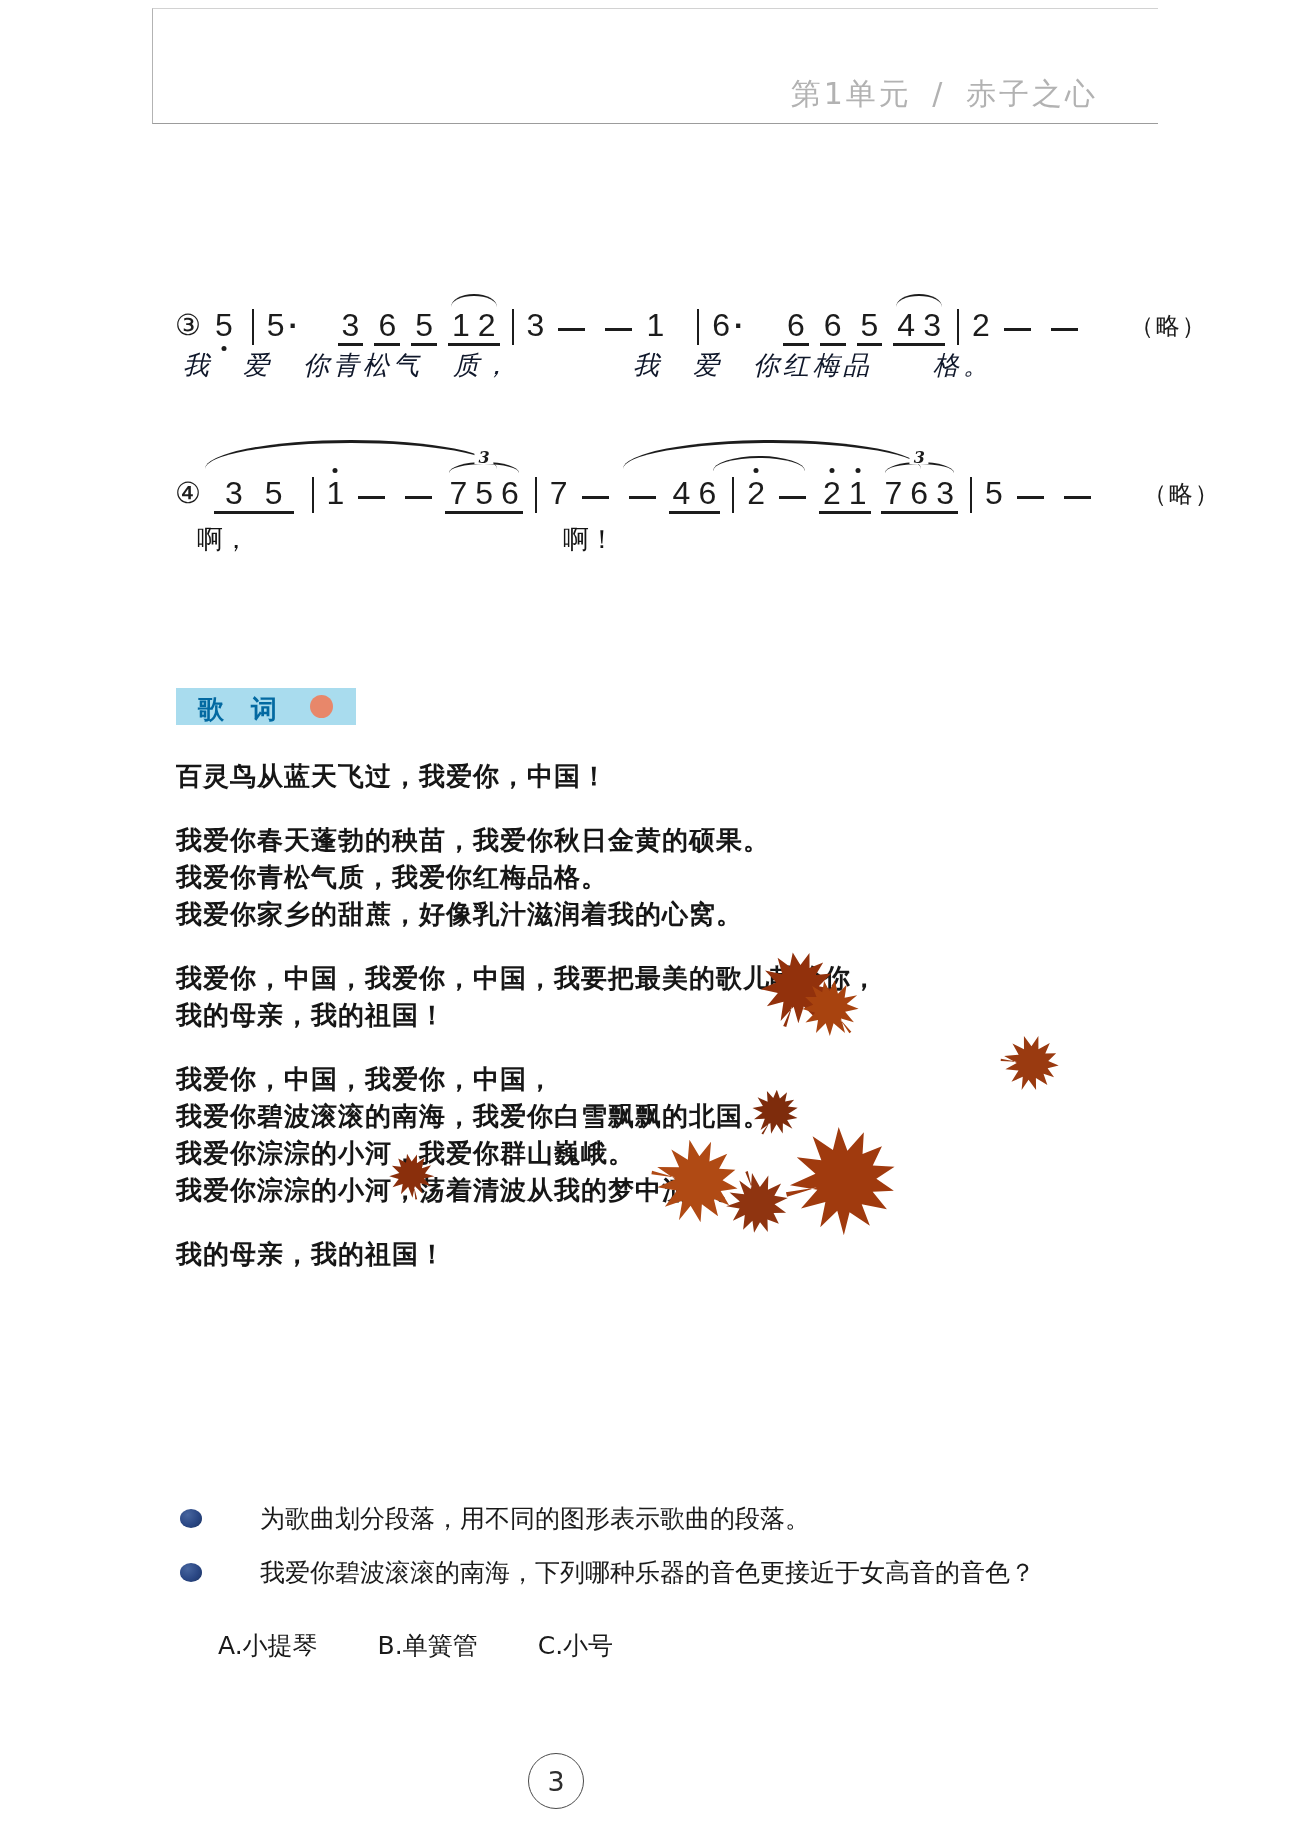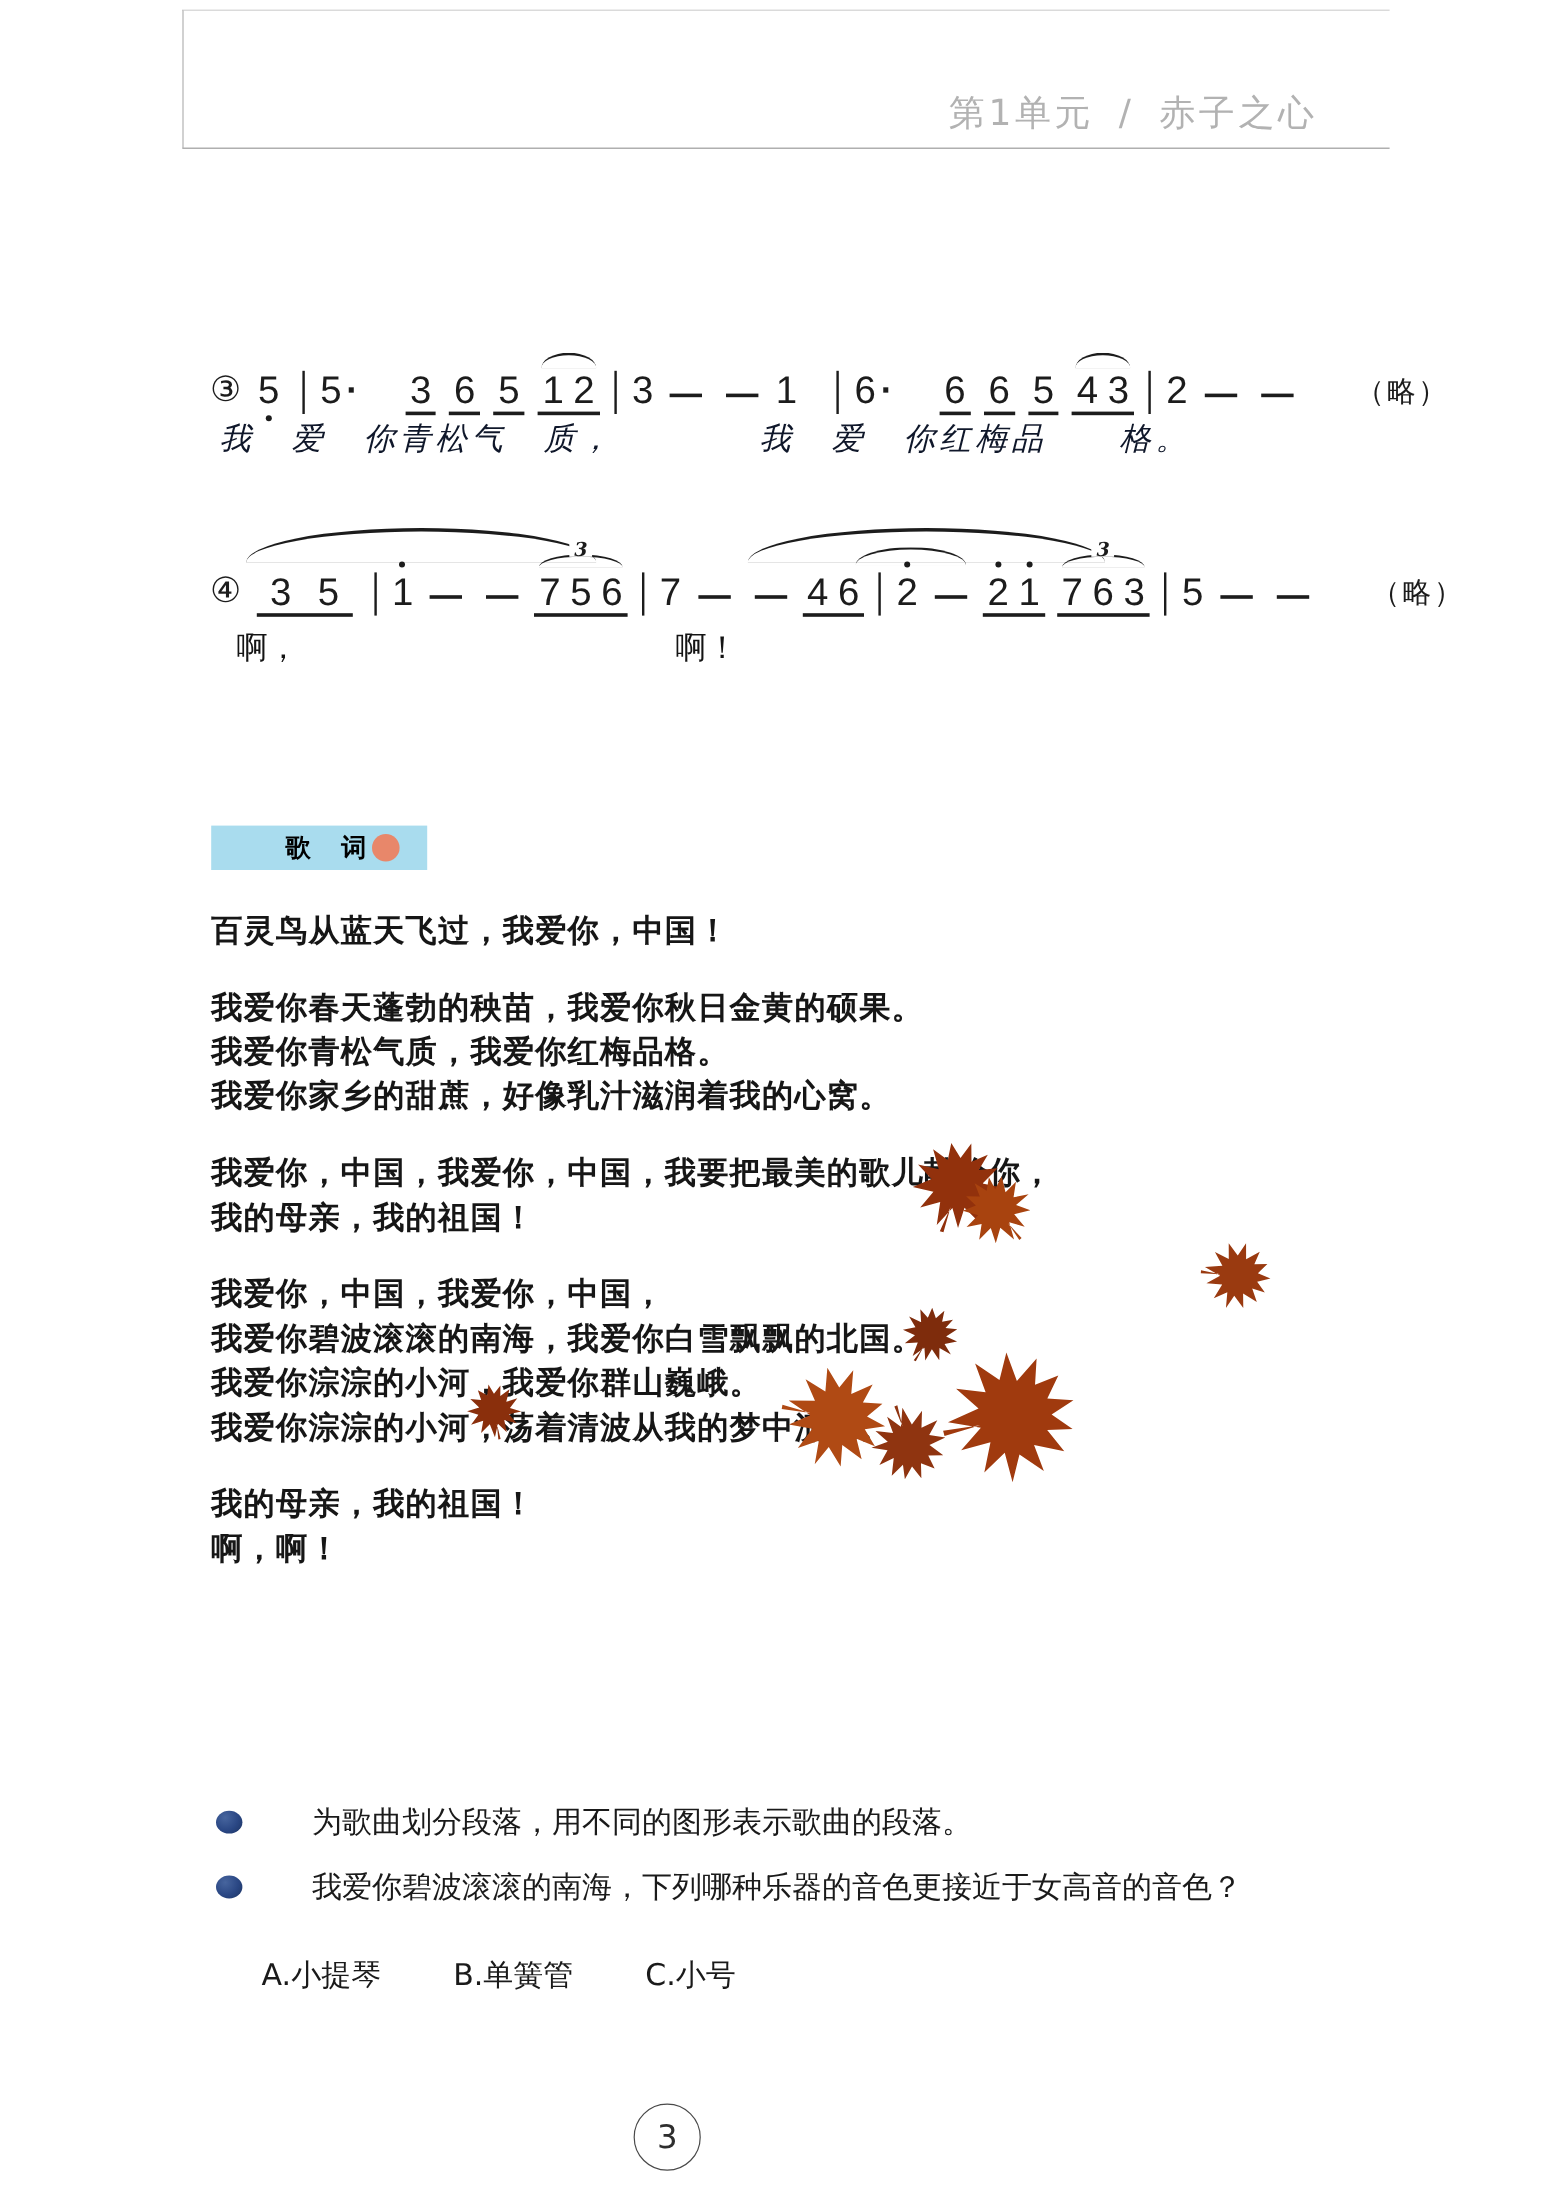--- a/index.html
+++ b/index.html
@@ -54,22 +54,22 @@
   #slur4b{left:448px;top:140px;width:298px;}
   #slur4c{left:538px;top:156px;width:92px;height:13px;border-top-width:2.5px;}
   #lyr3{position:absolute;top:48px;left:8px;font-size:26px;letter-spacing:4px;
     font-family:"DejaVu Serif",serif;color:#0f172a;white-space:pre;font-style:italic;}
   .lyric-ah{position:absolute;top:222px;font-size:26px;font-family:"DejaVu Serif",serif;color:#141414;}
   #lyr4a{left:22px;}
   #lyr4b{left:388px;}
 
   
   #lyrics-band{position:absolute;left:176px;top:688px;width:180px;height:37px;background:var(--band,#a9dcee);}
-  #lyrics-heading{position:absolute;left:22px;top:4px;font-size:21px;letter-spacing:9px;
-    color:#000000;font-weight:700;font-family:"DejaVu Sans",sans-serif;white-space:nowrap;margin-left:40px;}
+  #lyrics-heading{position:absolute;left:22px;top:4px;font-size:26px;letter-spacing:9px;
+    color:#0369a1;font-weight:700;font-family:"DejaVu Sans",sans-serif;white-space:nowrap;}
   #band-dot{position:absolute;right:23px;top:7px;width:23px;height:23px;border-radius:50%;background:var(--dot,#e8876a);}
 
   #lyrics{position:absolute;left:176px;top:758px;width:780px;
     font-size:26px;line-height:37px;font-family:"DejaVu Serif",serif;color:#161616;letter-spacing:1px;}
   .lyric-stanza{margin:0 0 27px 0;}
   .lyric-line{white-space:nowrap;font-weight:bold;}
 
   
   .leaf-svg{position:absolute;}
 
@@ -246,21 +246,20 @@
       <div class="lyric-line">我的母亲，我的祖国！</div>
     </div>
     <div class="lyric-stanza">
       <div class="lyric-line">我爱你，中国，我爱你，中国，</div>
       <div class="lyric-line">我爱你碧波滚滚的南海，我爱你白雪飘飘的北国。</div>
       <div class="lyric-line">我爱你淙淙的小河，我爱你群山巍峨。</div>
       <div class="lyric-line">我爱你淙淙的小河，荡着清波从我的梦中流过。</div>
     </div>
     <div class="lyric-stanza">
       <div class="lyric-line">我的母亲，我的祖国！</div>
-      <div class="lyric-line">啊，啊！</div>
     </div>
   </div>
 
 <svg class="leaf-svg" style="left:742px;top:948px" width="140" height="100" viewBox="0 0 140 100">
   <use href="#leafP" fill="#92310c" transform="translate(12 4) rotate(18 50 50) scale(0.8)"></use>
   <use href="#leafP" fill="#a8430f" transform="translate(62 22) rotate(-40 40 40) scale(0.62)"></use>
 </svg>
 <svg class="leaf-svg" style="left:985px;top:1033px" width="90" height="62" viewBox="0 0 90 62">
   <use href="#leafP" fill="#9a3a10" transform="translate(15 0) rotate(95 30 30) scale(0.6)"></use>
 </svg>

